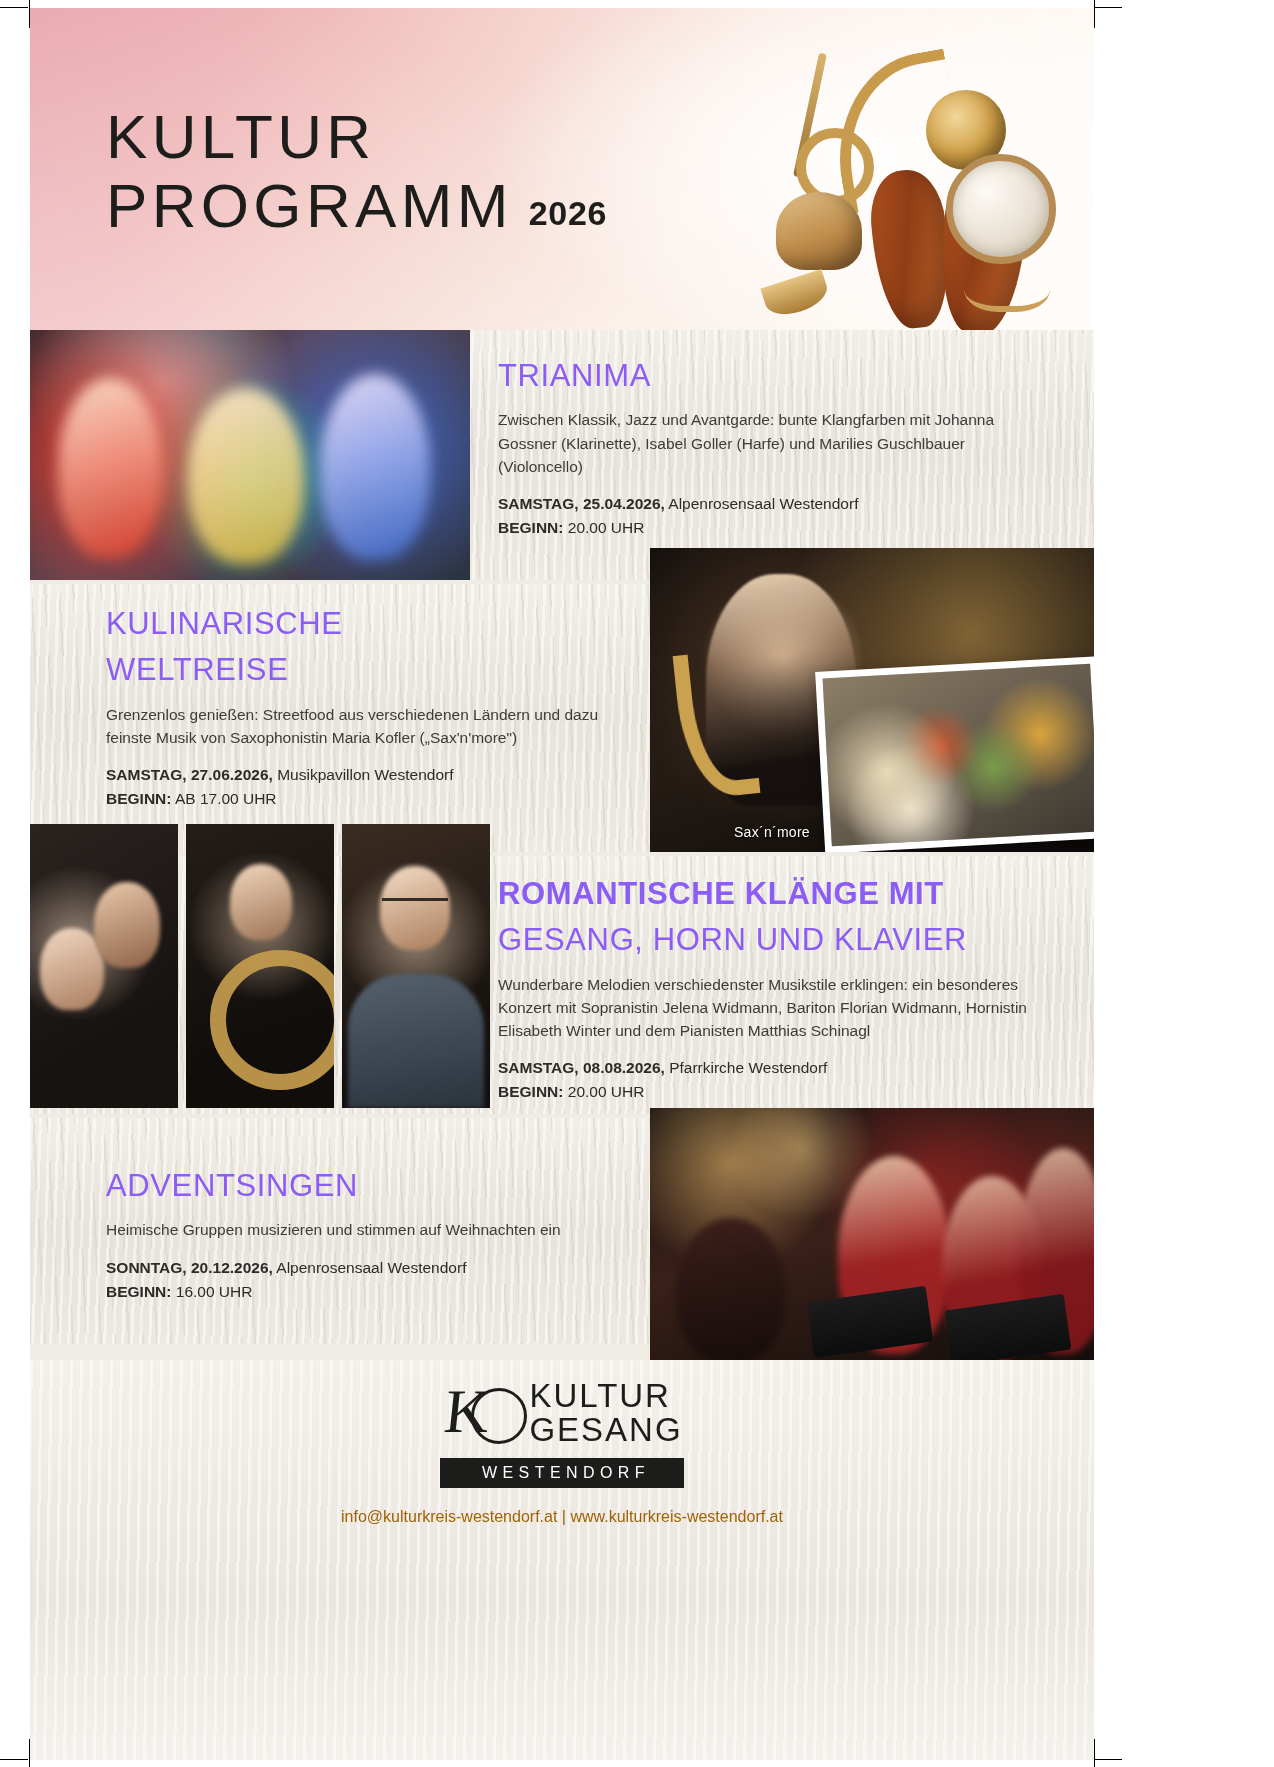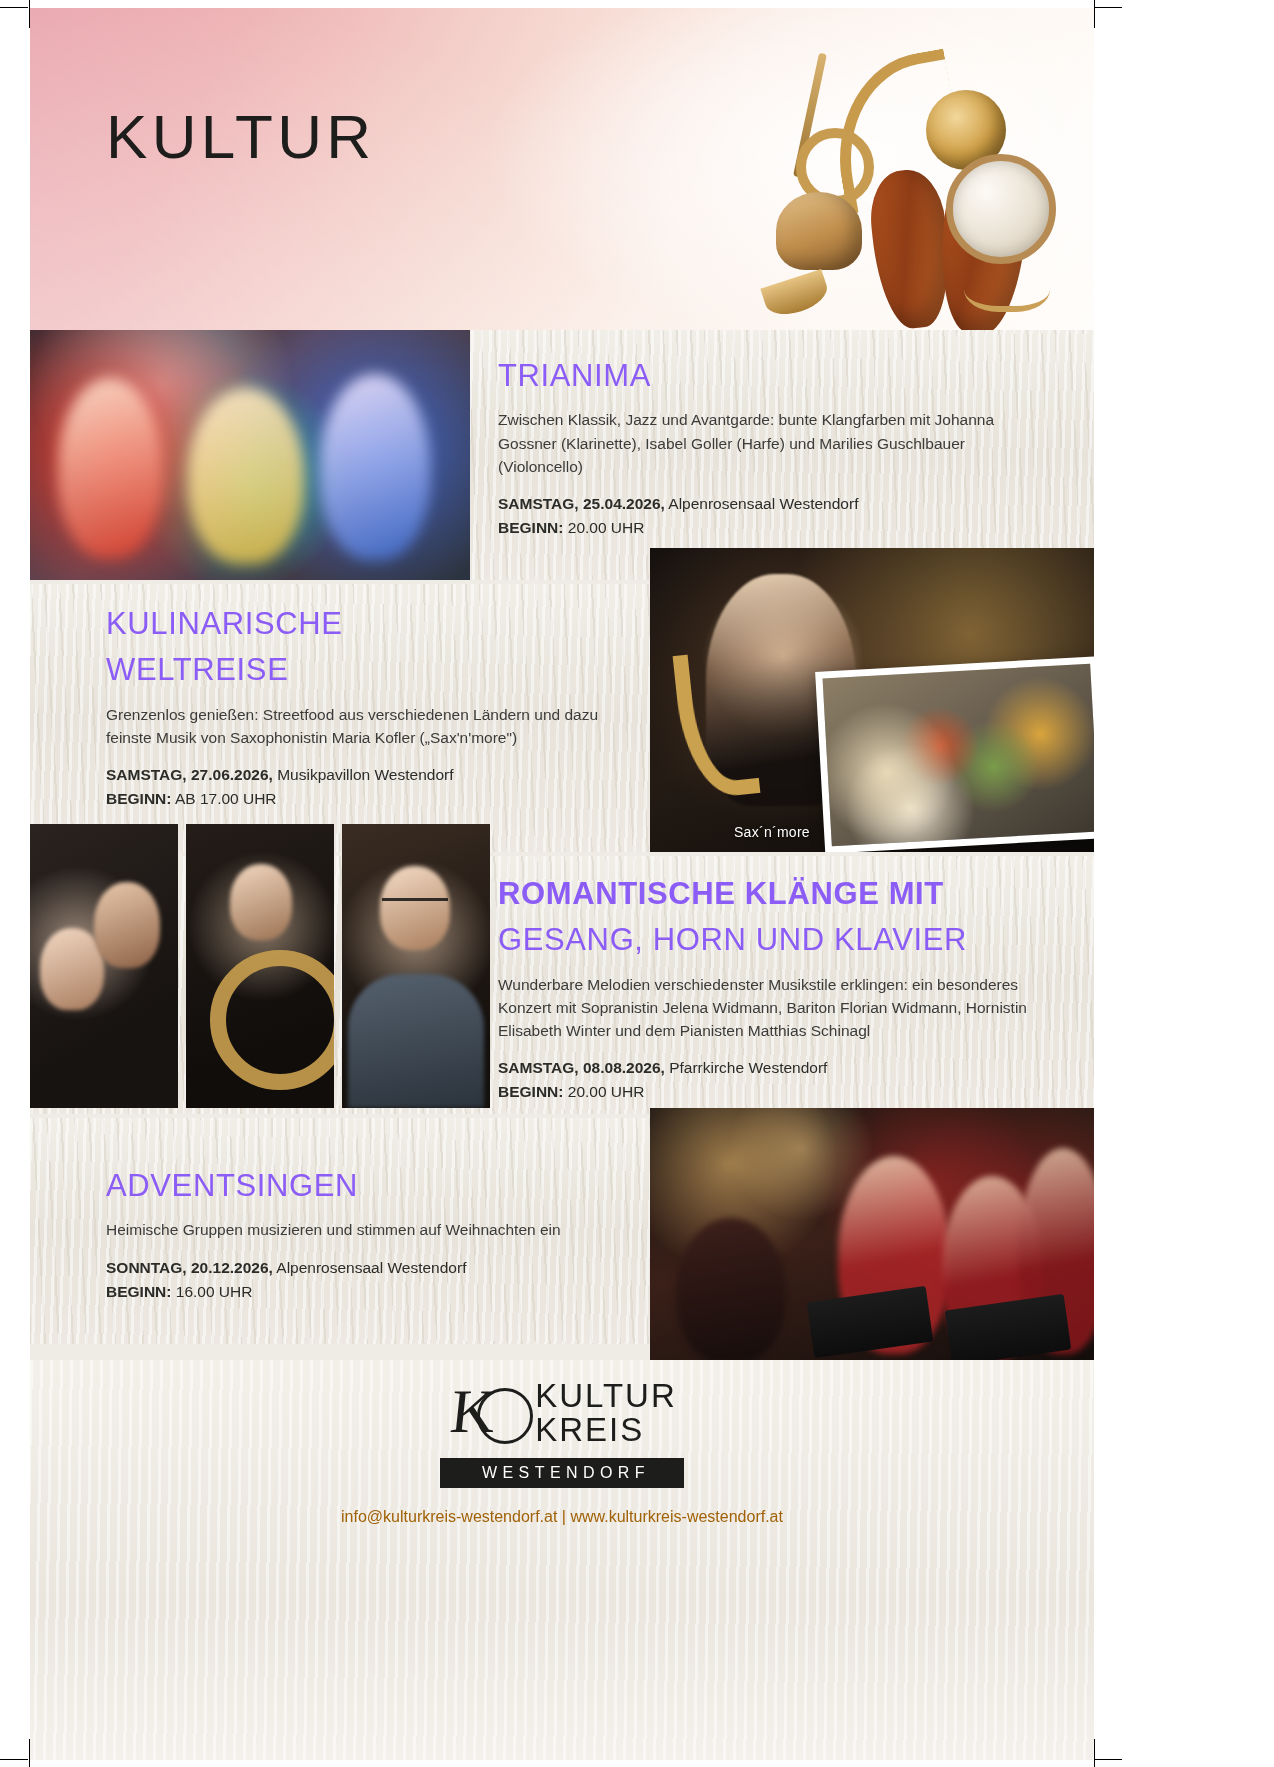--- a/index.html
+++ b/index.html
@@ -443,20 +443,24 @@
         <div class="ins ins-cello-a"></div>
         <div class="ins ins-cello-b"></div>
         <div class="ins ins-drum"></div>
         <div class="ins ins-timpani"></div>
         <div class="ins-bell"></div>
         <div class="ins-stand"></div>
       </div>
 
       <div class="title-block">
         <div class="title-line">KULTUR</div>
+        <div class="title-row2">
+          <div class="title-line">PROGRAMM</div>
+          <div class="title-year">2026</div>
+        </div>
       </div>
     </div>
 
     <div class="band" style="top:322px; height:250px;">
       <div class="band-texture"></div>
     </div>
 
     <div class="photo ph-trianima" style="left:0px; top:322px; width:440px; height:250px;">
       <div class="blur-figure" style="left:28px; top:48px; width:104px; height:180px; background:linear-gradient(160deg, rgba(255,230,210,0.9), rgba(220,60,40,0.85));"></div>
       <div class="blur-figure" style="left:158px; top:58px; width:116px; height:176px; background:linear-gradient(160deg, rgba(255,235,205,0.9), rgba(230,190,60,0.8));"></div>
@@ -563,21 +567,21 @@
     <div class="footer" style="height:400px; bottom:0;"></div>
 
     <div class="logo-wrap">
       <div class="logo-top">
         <div class="logo-mark">
           <div class="logo-k">K</div>
           <div class="logo-ring"></div>
         </div>
         <div class="logo-words">
           <div class="logo-word">KULTUR</div>
-          <div class="logo-word">KREIS</div>
+          <div class="logo-word">GESANG</div>
         </div>
       </div>
       <div class="logo-bar">WESTENDORF</div>
     </div>
 
     <div class="footer-contact">info@kulturkreis-westendorf.at | www.kulturkreis-westendorf.at</div>
 
   </div>
 </div>
 

